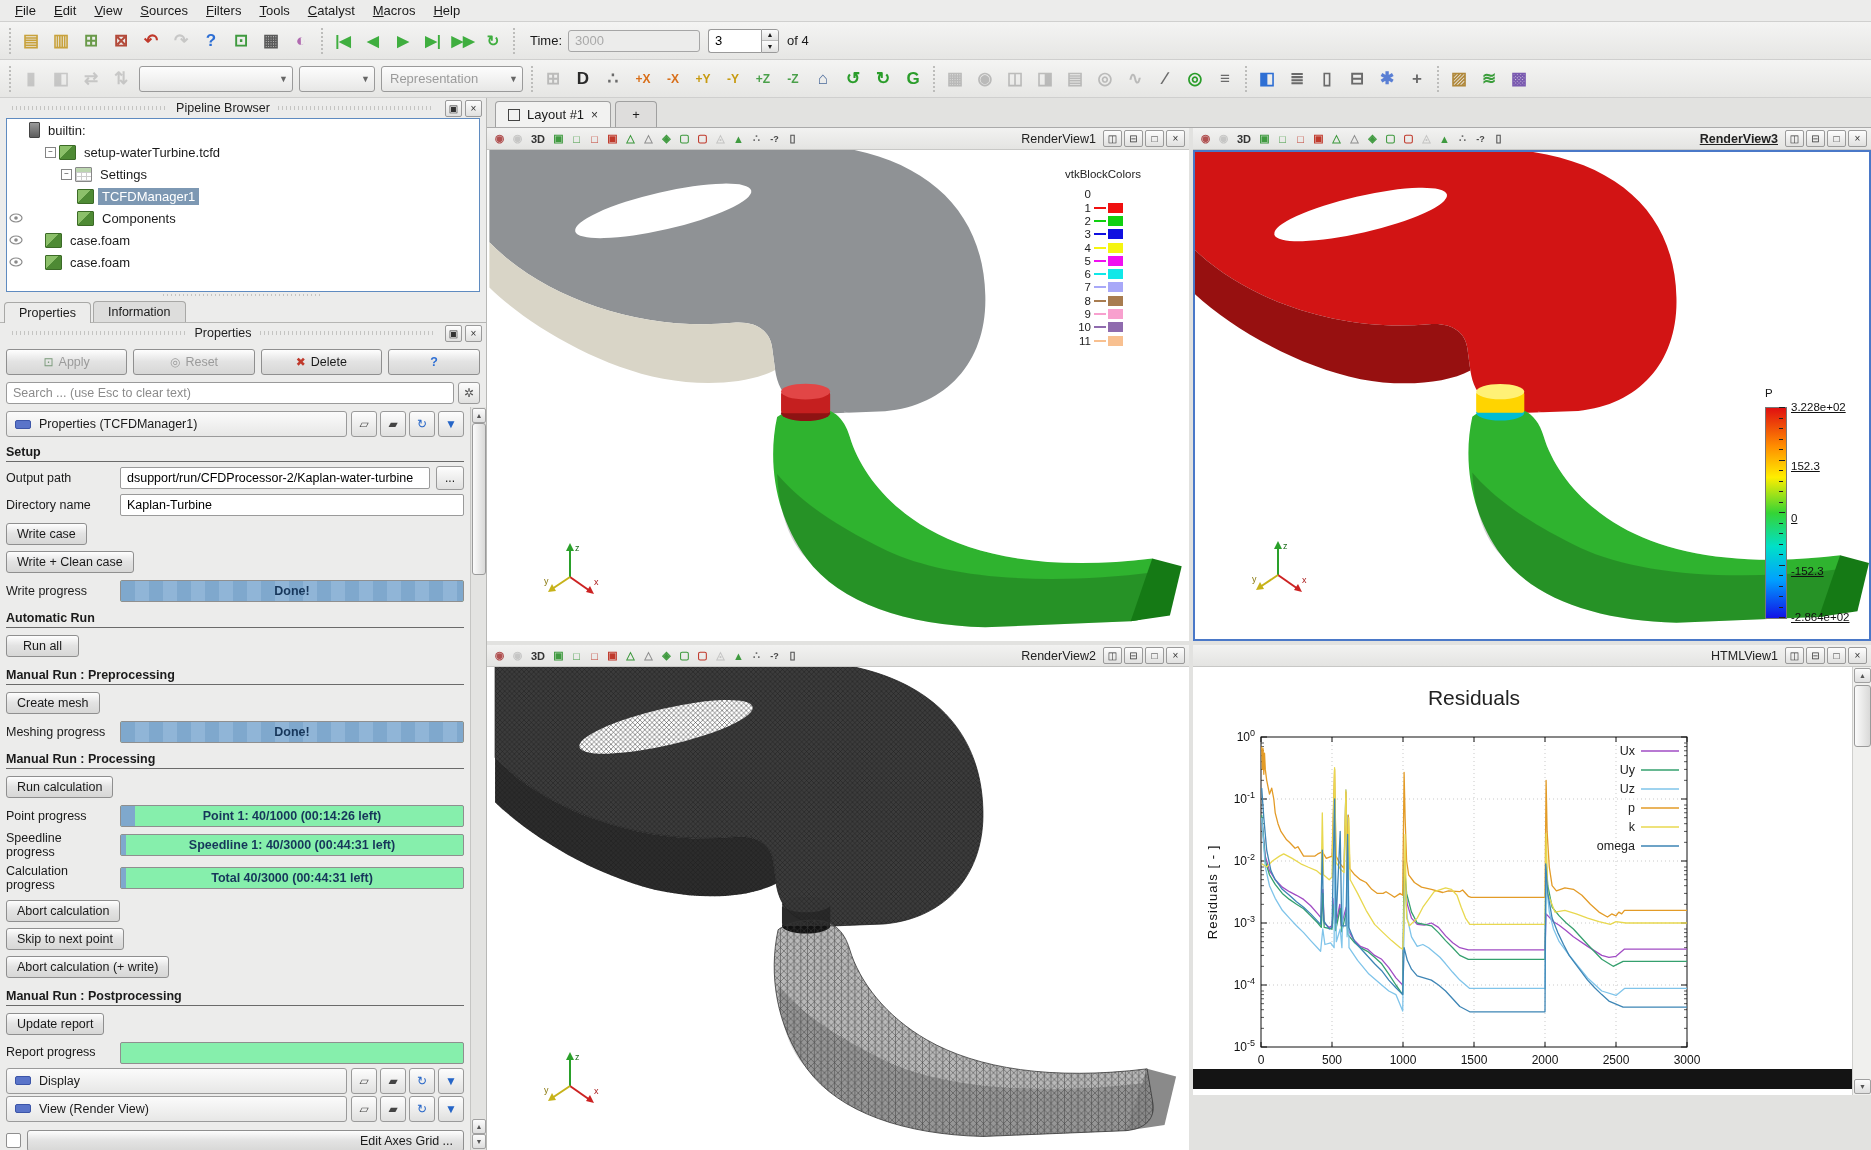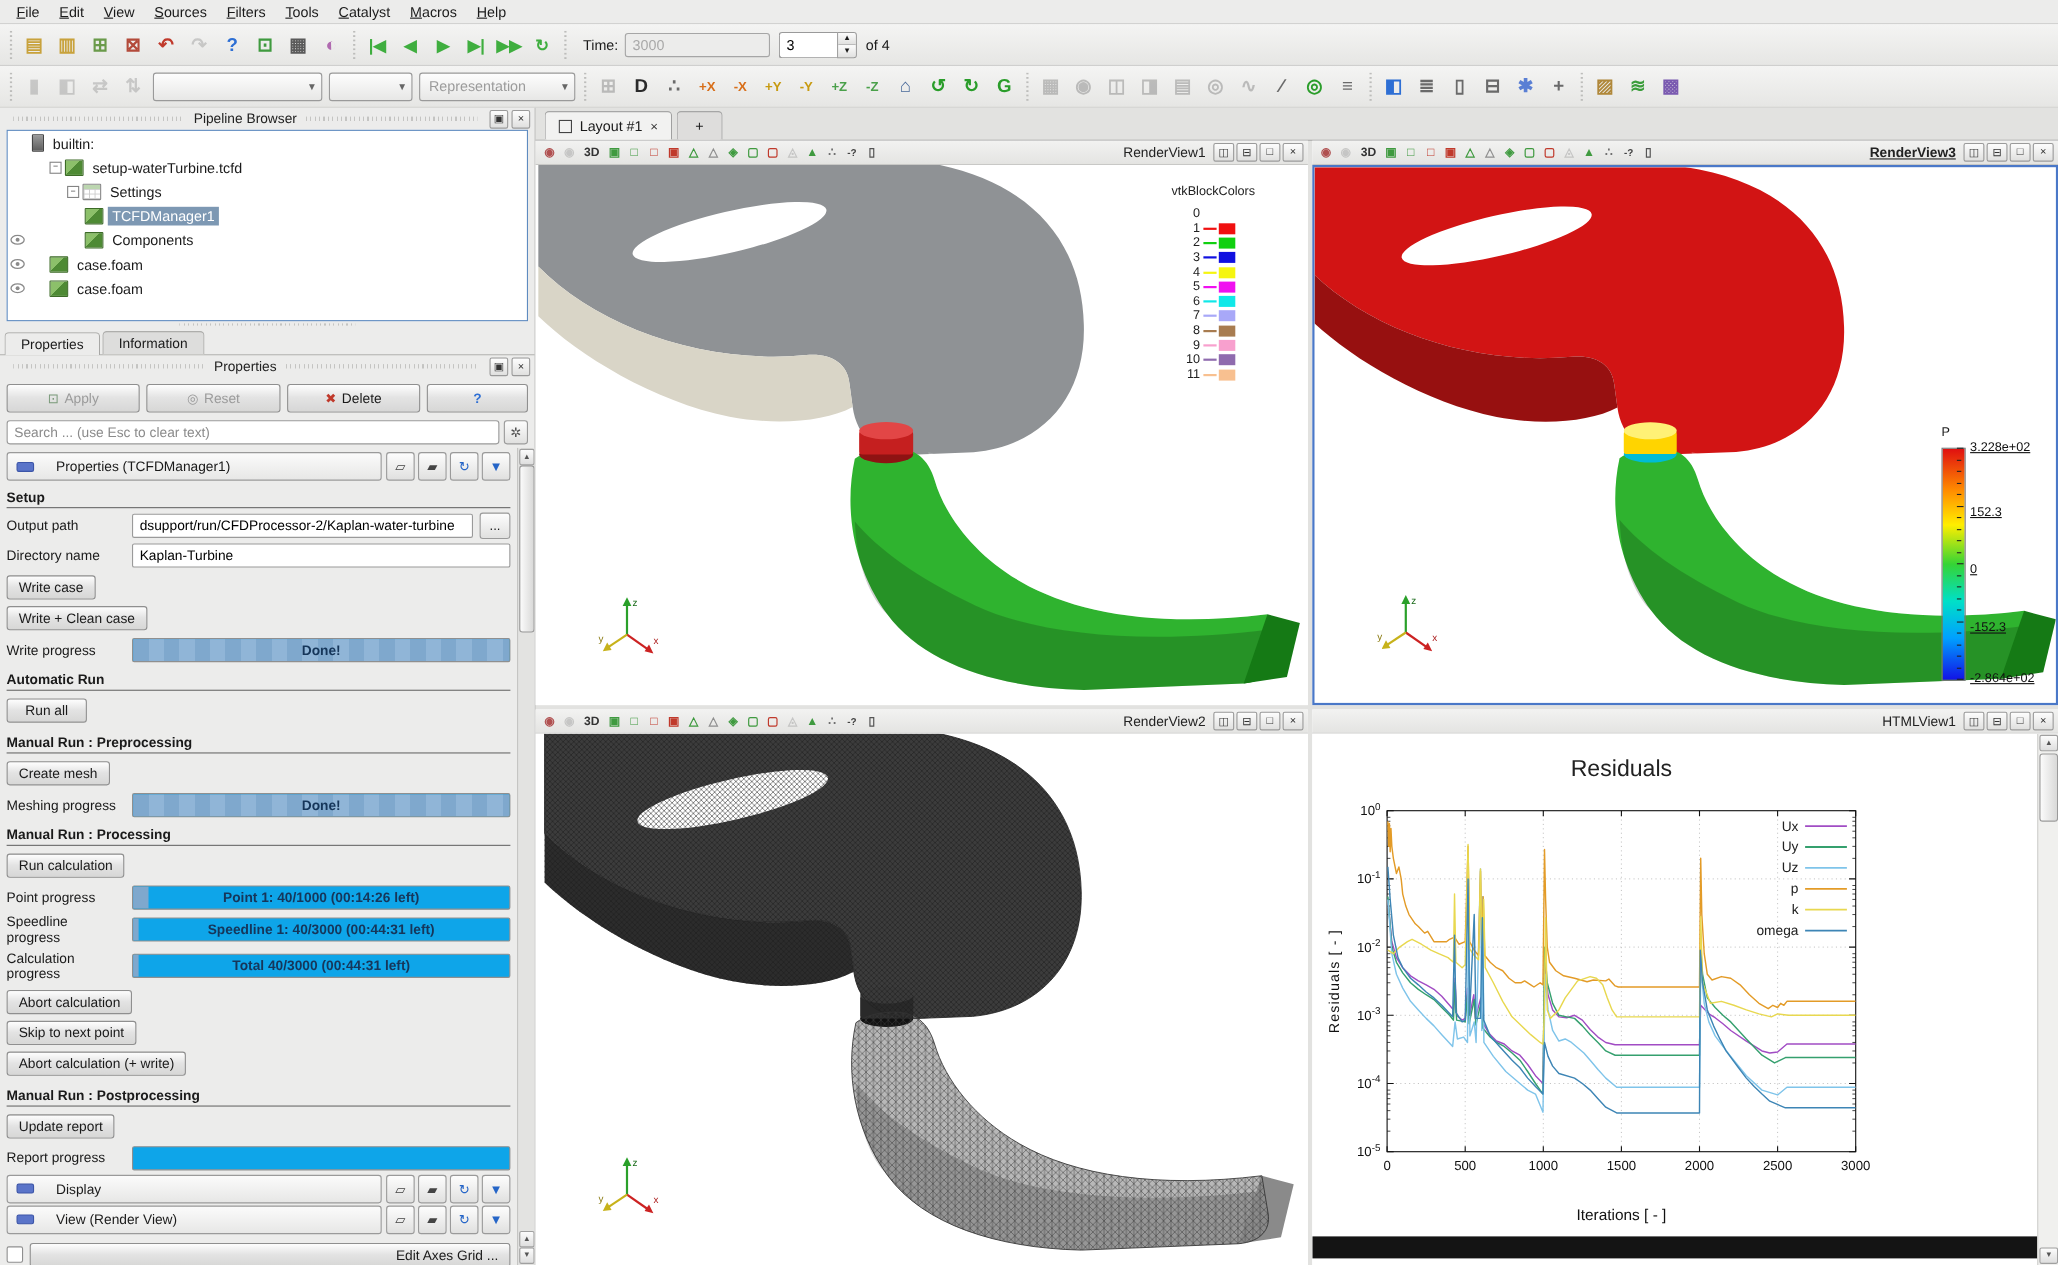--- a/index.html
+++ b/index.html
@@ -47,32 +47,32 @@
   .qbtn{flex:1;height:24px;border:1px solid #8f8f8f;border-radius:3px;background:linear-gradient(#fefefe,#e3e3e3 48%,#d7d7d6);display:flex;align-items:center;justify-content:center;gap:5px;font-size:12.5px;}
   .qbtn.dis{color:#9b9b9b;}
   .qbtn .bicon{font-size:12px;}
   #searchrow{display:flex;align-items:center;gap:4px;padding:3px 6px;flex:none;}
   #searchrow input{flex:1;height:18px;border:1px solid #9a9a9a;border-radius:3px;padding:1px 6px;font-size:12.5px;color:#333;}
   #searchrow input::placeholder{color:#8b8b8b;}
   .gearbtn{width:20px;height:20px;border:1px solid #9a9a9a;border-radius:3px;background:linear-gradient(#fdfdfd,#e0e0df);display:flex;align-items:center;justify-content:center;font-size:12px;color:#555;}
   #scrollwrap{flex:1;display:flex;overflow:hidden;}
   #propcontent{flex:1;padding:2px 6px 0 6px;overflow:hidden;}
   .collhead{display:flex;align-items:center;margin:2px 0;}
-  .collhead .box{flex:1;height:24px;border:1px solid #9a9a9a;border-radius:3px;background:linear-gradient(#fbfbfb,#e7e7e6);display:flex;align-items:center;padding:0 8px;gap:20px;font-size:12.5px;}
+  .collhead .box{flex:1;height:24px;border:1px solid #9a9a9a;border-radius:3px;background:linear-gradient(#fbfbfb,#e7e7e6);display:flex;align-items:center;padding:0 8px;gap:8px;font-size:12.5px;}
   .collhead .minus{width:14px;height:7px;background:#5a74c9;border:1px solid #3c55a8;border-radius:2px;}
   .collhead .hbtns{display:flex;margin-left:4px;gap:3px;}
   .hbtn{width:24px;height:24px;border:1px solid #9a9a9a;border-radius:3px;background:linear-gradient(#fdfdfd,#e0e0df);display:flex;align-items:center;justify-content:center;font-size:12px;color:#444;}
   .hbtn.blue{color:#2565c7;}
   .sechead{font-weight:bold;font-size:12.5px;border-bottom:1px solid #6a6a6a;padding:5px 0 2px 0;margin:3px 0 4px 0;}
   .frow{display:flex;align-items:center;margin:4px 0;gap:6px;}
   .frow .flabel{width:108px;flex:none;font-size:12.5px;line-height:1.15;}
   .frow input.txt{flex:1;height:18px;border:1px solid #9a9a9a;border-radius:2px;padding:1px 6px;font-size:12.5px;min-width:0;}
   .dots3{width:26px;height:22px;border:1px solid #9a9a9a;border-radius:3px;background:linear-gradient(#fdfdfd,#e0e0df);display:flex;align-items:center;justify-content:center;font-size:12px;flex:none;}
   .pbtn{display:inline-block;border:1px solid #8f8f8f;border-radius:3px;background:linear-gradient(#fefefe,#e3e3e3 48%,#d7d7d6);padding:3px 10px;font-size:12.5px;margin:3px 0;}
-  .progress{flex:1;height:20px;border:1px solid #8f8f8f;border-radius:2px;background:#0ea5e9;position:relative;overflow:hidden;text-align:right;}
+  .progress{flex:1;height:20px;border:1px solid #8f8f8f;border-radius:2px;background:#86efac;position:relative;overflow:hidden;text-align:right;}
   .progress .chunk{position:absolute;left:0;top:0;bottom:0;background:repeating-linear-gradient(90deg,#7fa8cd 0 14px,#90b5d7 14px 28px);}
   .progress .ptext{position:absolute;inset:0;display:flex;align-items:center;justify-content:center;font-weight:bold;font-size:12.5px;color:#16365a;}
   .checkrow{display:flex;align-items:center;gap:6px;margin:5px 0;}
   .checkbox{width:13px;height:13px;border:1px solid #8f8f8f;background:#fff;border-radius:2px;flex:none;}
   .wide-btn{flex:1;text-align:right;}
   #propscroll{width:15px;flex:none;background:#e3e3e1;border-left:1px solid #c5c5c3;position:relative;}
   .sarrow{position:absolute;left:1px;width:12px;height:13px;border:1px solid #a0a0a0;border-radius:2px;background:linear-gradient(#fcfcfc,#dedede);font-size:7px;display:flex;align-items:center;justify-content:center;color:#555;}
   .sthumb{position:absolute;left:1px;width:12px;border:1px solid #9a9a9a;border-radius:3px;background:linear-gradient(90deg,#fbfbfb,#d9d9d8);}
   
   #rightarea{position:absolute;left:487px;top:98px;width:1384px;height:1052px;background:#e2e2e0;}
@@ -730,21 +730,21 @@
               <line x1="28" y1="38" x2="48" y2="52" stroke="#cc2222" stroke-width="2"></line>
               <polygon points="52,55 44,53 48,47" fill="#cc2222"></polygon>
               <text x="52" y="46" font-size="9" fill="#aa1a1a">x</text>
               <line x1="28" y1="38" x2="10" y2="50" stroke="#c7b21a" stroke-width="2"></line>
               <polygon points="6,53 14,52 10,45," fill="#c7b21a"></polygon>
               <text x="2" y="45" font-size="9" fill="#8a7a10">y</text>
             </svg></div>
         </div>
     </div>
 
-    <div class="cell" id="cell-html" style="left:706px;top:547px;width:678px;height:505px;">
+    <div class="cell" id="cell-html" style="left:706px;top:547px;width:678px;height:450px;">
       <div class="vtoolbar">
         <span class="vtitle">HTMLView1</span>
         <span class="winbtns">
             <span class="winbtn">◫</span>
             <span class="winbtn">⊟</span>
             <span class="winbtn">□</span>
             <span class="winbtn">×</span>
           </span>
       </div>
       <div class="viewport" id="vp-html">

